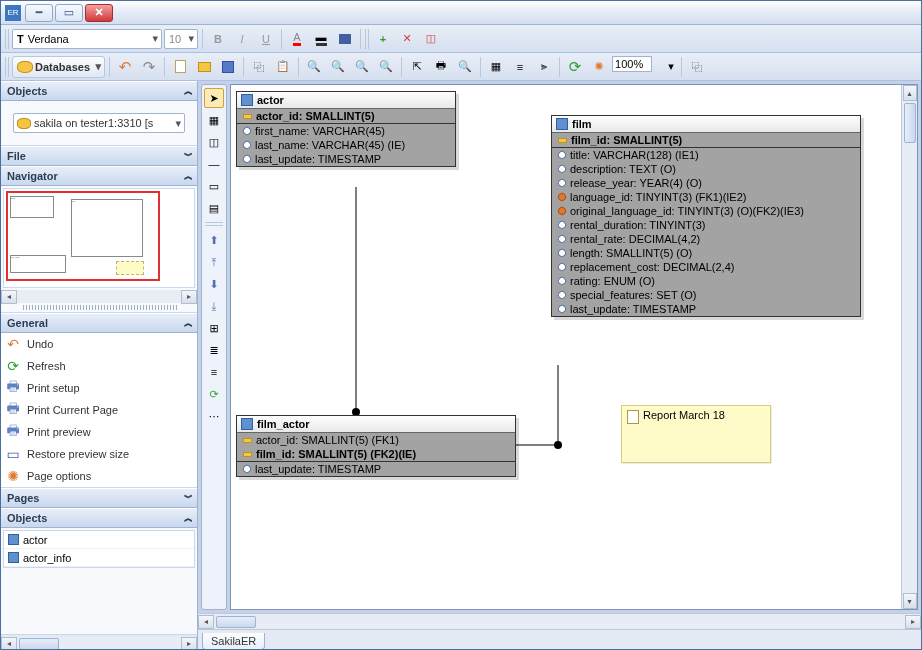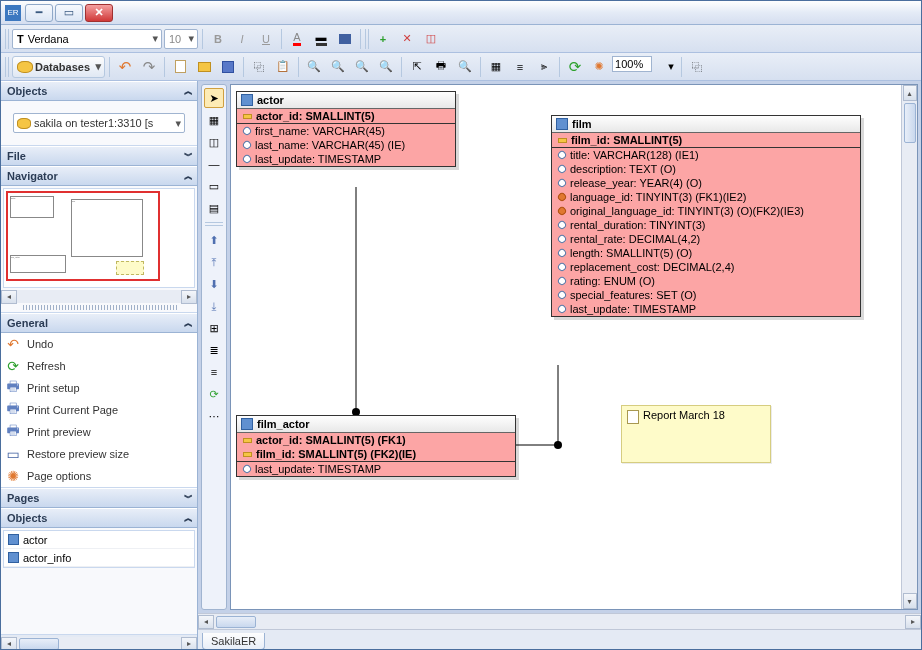--- a/index.html
+++ b/index.html
@@ -37,21 +37,21 @@
 .canvas-area{flex:1;display:flex;flex-direction:column;background:#C4D1E8}
 .canvas-scroll{flex:1;display:flex;position:relative;overflow:hidden;padding:3px}
 .tooltray{width:26px;background:#EEF2FA;border:1px solid #A0B4D0;border-radius:3px;margin-right:3px;display:flex;flex-direction:column;align-items:center;padding:3px 0;gap:2px}
 .tooltray .grip-h{height:4px;width:18px;background:repeating-linear-gradient(0deg,#B5C8E0 0 1px,transparent 1px 3px);margin:2px 0}
 .traybtn{width:20px;height:20px;border:1px solid transparent;display:flex;align-items:center;justify-content:center;border-radius:2px}
 .traybtn.active{border-color:#D0A040;background:#FDEBB5}
 .canvas{flex:1;background:#fff;border:1px solid #7A94B8;position:relative;background-image:radial-gradient(#B0B0B0 0.6px,transparent 0.6px);background-size:6px 6px;background-position:3px 3px;overflow:hidden}
 .table{position:absolute;background:#fff;border:1px solid #333;box-shadow:3px 3px 0 rgba(0,0,0,0.15)}
 .thead{background:linear-gradient(#FEFEFE,#E8E8E8);border-bottom:1px solid #666;padding:2px 4px;display:flex;align-items:center;gap:4px;font-weight:bold;font-size:12px}
 .ticon{width:12px;height:12px;background:#6090D0;border:1px solid #3060A0;display:inline-block}
-.trow{padding:1px 6px;display:flex;align-items:center;gap:4px;font-size:12px;background:#fca5a5}
+.trow{padding:1px 6px;display:flex;align-items:center;gap:4px;font-size:12px;background:#a3a3a3}
 .trow.pk{font-weight:bold;border-bottom:1px solid #333}
 .bullet{width:8px;height:8px;border:1px solid #5878A8;border-radius:50%;background:#fff;flex-shrink:0;transform:rotate(45deg)}
 .bullet.key{background:#F5C544;border-color:#C09020;border-radius:0;transform:none;width:9px;height:5px}
 .bullet.fk{background:#E07830;border-color:#B05010}
 .note{position:absolute;background:#FEFBC9;border:1px solid #D6CD80;padding:3px 5px;font-size:12px;display:flex;align-items:flex-start;gap:4px;box-shadow:1px 1px 0 rgba(0,0,0,0.08)}
 .noteicon{width:12px;height:14px;background:#fff;border:1px solid #A89850;margin-top:1px;flex-shrink:0}
 svg.conn{position:absolute;pointer-events:none;overflow:visible}
 .hsb{height:16px;background:#E8ECF4;border-top:1px solid #C0C8D8;display:flex;align-items:center}
 .hsbtn{width:16px;height:14px;background:linear-gradient(#F4F6FA,#D8E0EC);border:1px solid #B0BCD0;display:flex;align-items:center;justify-content:center;font-size:8px;color:#555}
 .hthumb{width:40px;height:12px;background:linear-gradient(#E8EEF8,#C9D8EE);border:1px solid #9BB3D4;border-radius:2px;margin:0 2px}
@@ -361,21 +361,21 @@
             <div class="trow " style="">
               <span class="bullet "></span>
               <span>last_update: TIMESTAMP</span>
             </div>
           </div>
         <div class="table" id="t-film_actor" style="left:5px;top:330px;width:280px">
             <div class="thead">
               <span class="ticon"></span>
               <span>film_actor</span>
             </div>
-            <div class="trow " style="font-weight:bold;text-align:right;">
+            <div class="trow " style="font-weight:normal;text-align:right;">
               <span class="bullet key"></span>
               <span>actor_id: SMALLINT(5) (FK1)</span>
             </div>
             <div class="trow pk" style="font-weight:bold;border-bottom:1px solid #333;">
               <span class="bullet key"></span>
               <span>film_id: SMALLINT(5) (FK2)(IE)</span>
             </div>
             <div class="trow " style="">
               <span class="bullet "></span>
               <span>last_update: TIMESTAMP</span>

